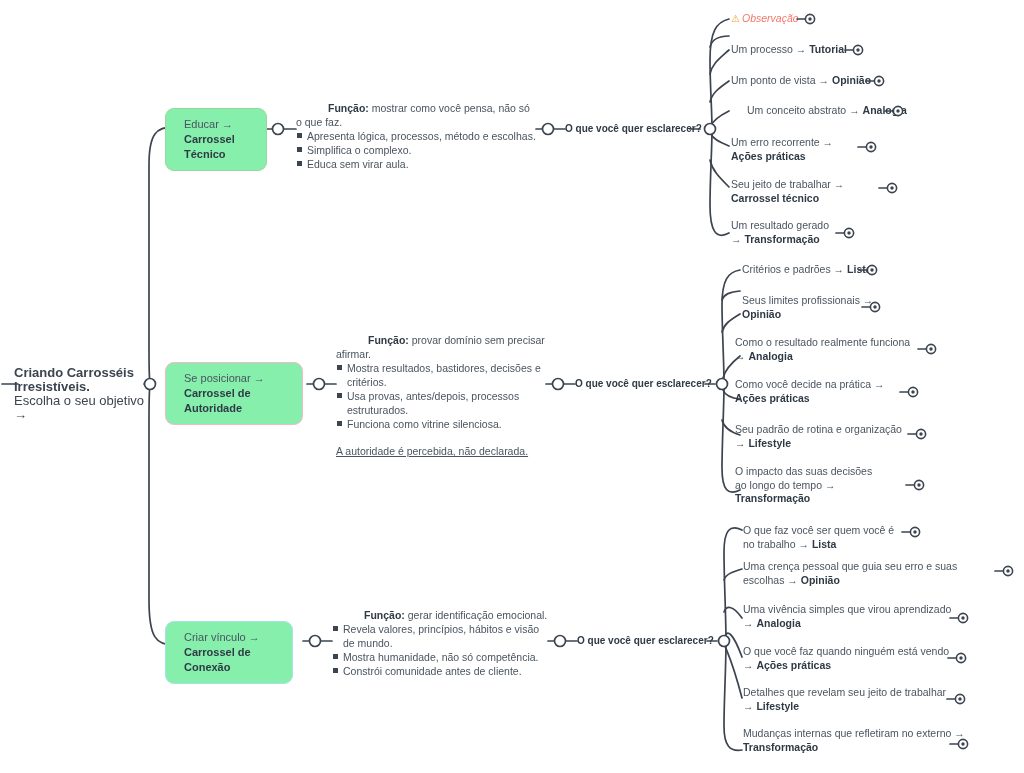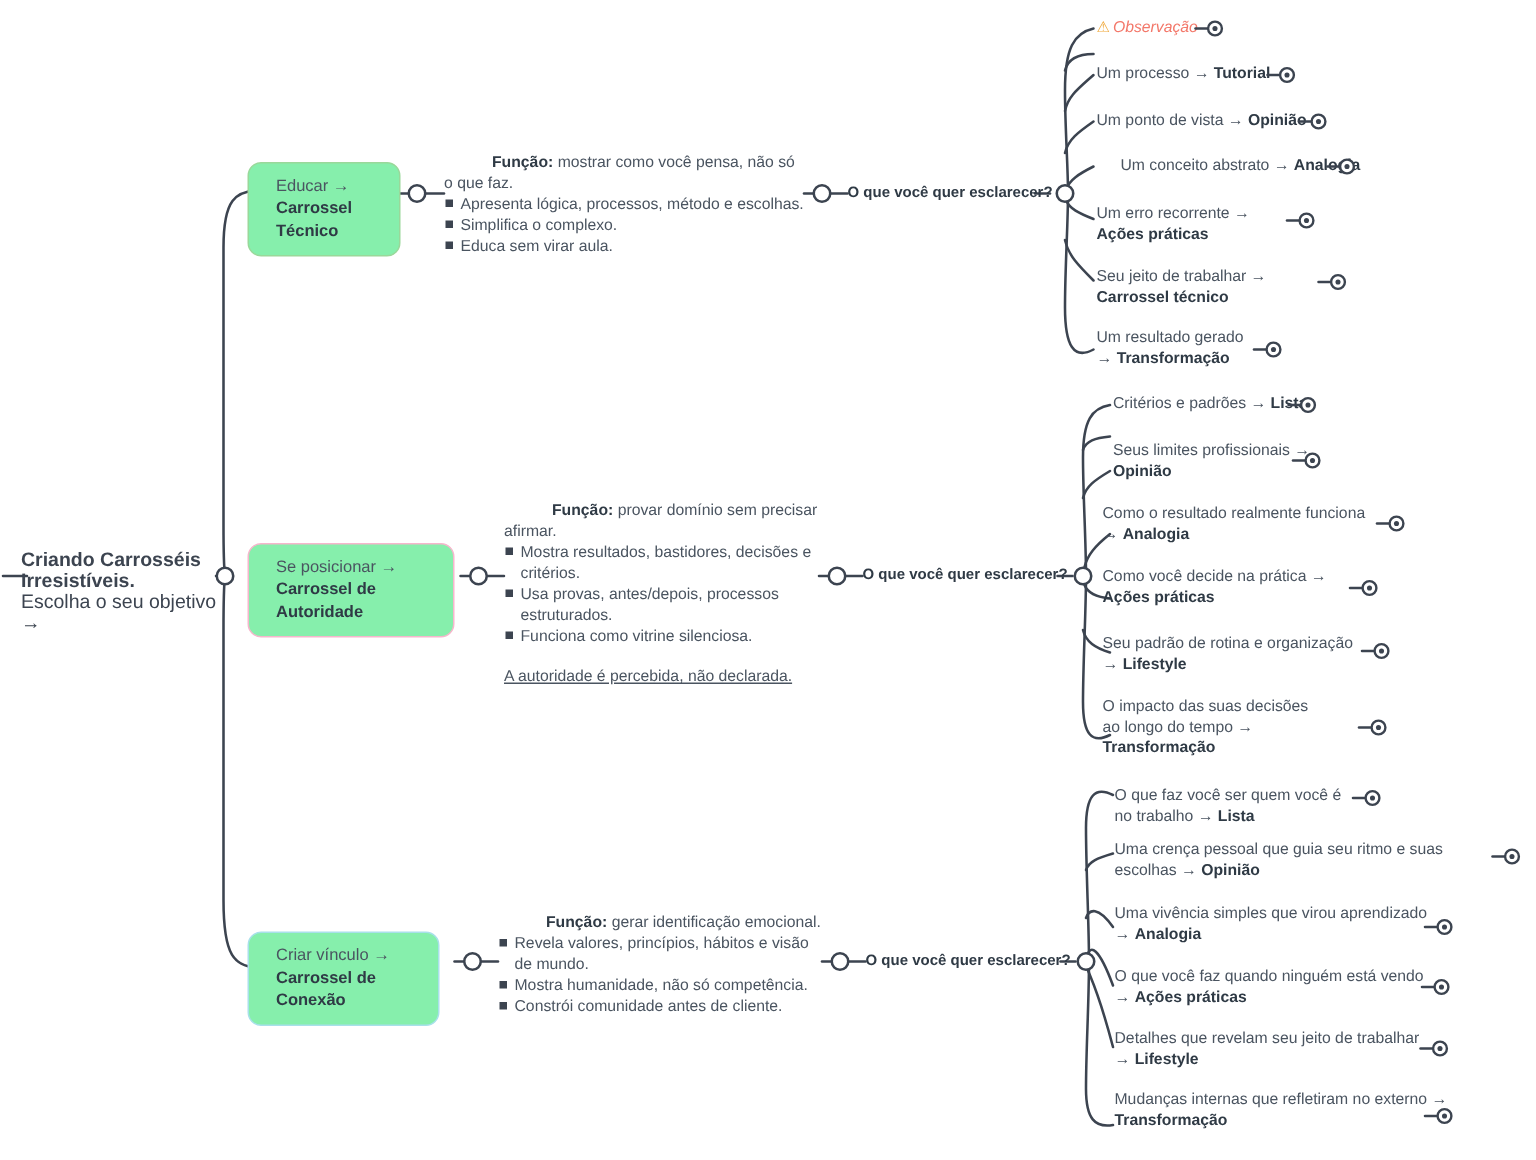--- a/index.html
+++ b/index.html
@@ -250,21 +250,21 @@
       <li>Constrói comunidade antes de cliente.</li>
     </ul>
   </div>
 
   <div class="qlabel" style="left:577px;top:635px;">O que você quer esclarecer?</div>
 
   <div class="leaf" style="left:743px;top:524px;width:160px;">
     <span>O que faz você ser quem você é no trabalho → </span><span class="b">Lista</span>
   </div>
   <div class="leaf" style="left:743px;top:560px;width:258px;">
-    <span>Uma crença pessoal que guia seu ritmo e suas escolhas → </span><span class="b">Opinião</span>
+    <span>Uma crença pessoal que guia seu erro e suas escolhas → </span><span class="b">Opinião</span>
   </div>
   <div class="leaf" style="left:743px;top:603px;width:218px;">
     <span>Uma vivência simples que virou aprendizado → </span><span class="b">Analogia</span>
   </div>
   <div class="leaf" style="left:743px;top:645px;width:218px;">
     <span>O que você faz quando ninguém está vendo → </span><span class="b">Ações práticas</span>
   </div>
   <div class="leaf" style="left:743px;top:686px;width:216px;">
     <span>Detalhes que revelam seu jeito de trabalhar → </span><span class="b">Lifestyle</span>
   </div>

